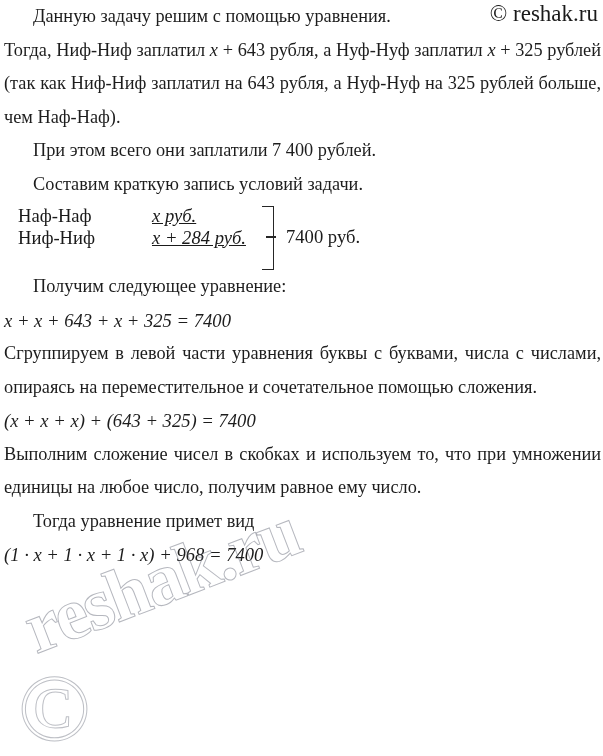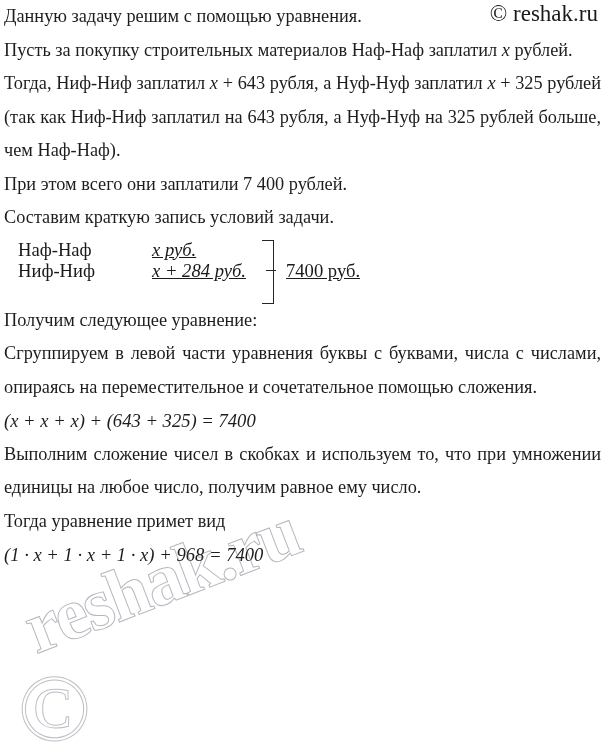--- a/index.html
+++ b/index.html
@@ -67,20 +67,21 @@
     font-size: 18.3px;
     line-height: 33.5px;
     text-align: justify;
     text-justify: inter-word;
     margin: 0;
     padding: 0 2px 0 4px;
     color: #1d1d1d;
   }
   .para.last-line-natural {
     text-align: left;
+    margin-left: 29px;
   }
 
   .eq {
     font-size: 18.6px;
     line-height: 33.5px;
     margin: 0;
     padding: 0 0 0 4px;
     white-space: nowrap;
     color: #1d1d1d;
   }
@@ -142,35 +143,33 @@
     width: 10px;
     height: 1.6px;
     background: #262626;
   }
   .brace-total {
     position: absolute;
     left: 286px;
     top: 21px;
     line-height: 21.5px;
     white-space: nowrap;
-    text-decoration: underline;
   }
   .vspace-22 { height: 22px; }
 </style>
 </head>
 <body>
 
 <div id="doc">
 
   <div class="hdr-row">
     <p class="para last-line-natural">Данную задачу решим с помощью уравнения.</p>
     <span class="hdr-right">© reshak.ru</span>
   </div>
 
-  <p class="para">Пусть за покупку строительных материалов Наф-Наф заплатил <var>x</var> рублей.</p>
 
   <p class="para">Тогда, Ниф-Ниф заплатил <var>x</var> + 643 рубля, а Нуф-Нуф заплатил <var>x</var> + 325 рублей (так как Ниф-Ниф заплатил на 643 рубля, а Нуф-Нуф на 325 рублей больше, чем Наф-Наф).</p>
 
   <p class="para last-line-natural">При этом всего они заплатили 7 400 рублей.</p>
 
   <p class="para last-line-natural">Составим краткую запись условий задачи.</p>
 
   <div class="brace-table">
 
     <div class="bt-row">
@@ -186,20 +185,21 @@
 
     <span class="bracket"></span>
     <span class="brace-dash"></span>
     <span class="brace-total">7400 руб.</span>
   </div>
 
   <div class="vspace-22"></div>
 
   <p class="para last-line-natural">Получим следующее уравнение:</p>
 
+  <p class="eq mi">x + x + 643 + x + 325 = 7400</p>
 
   <p class="para">Сгруппируем в левой части уравнения буквы с буквами, числа с числами, опираясь на переместительное и сочетательное помощью сложения.</p>
 
   <p class="eq mi">(x + x + x) + (643 + 325) = 7400</p>
 
   <p class="para">Выполним сложение чисел в скобках и используем то, что при умножении единицы на любое число, получим равное ему число.</p>
 
   <p class="para last-line-natural">Тогда уравнение примет вид</p>
 
   <p class="eq mi">(1 · x + 1 · x + 1 · x) + 968 = 7400</p>

